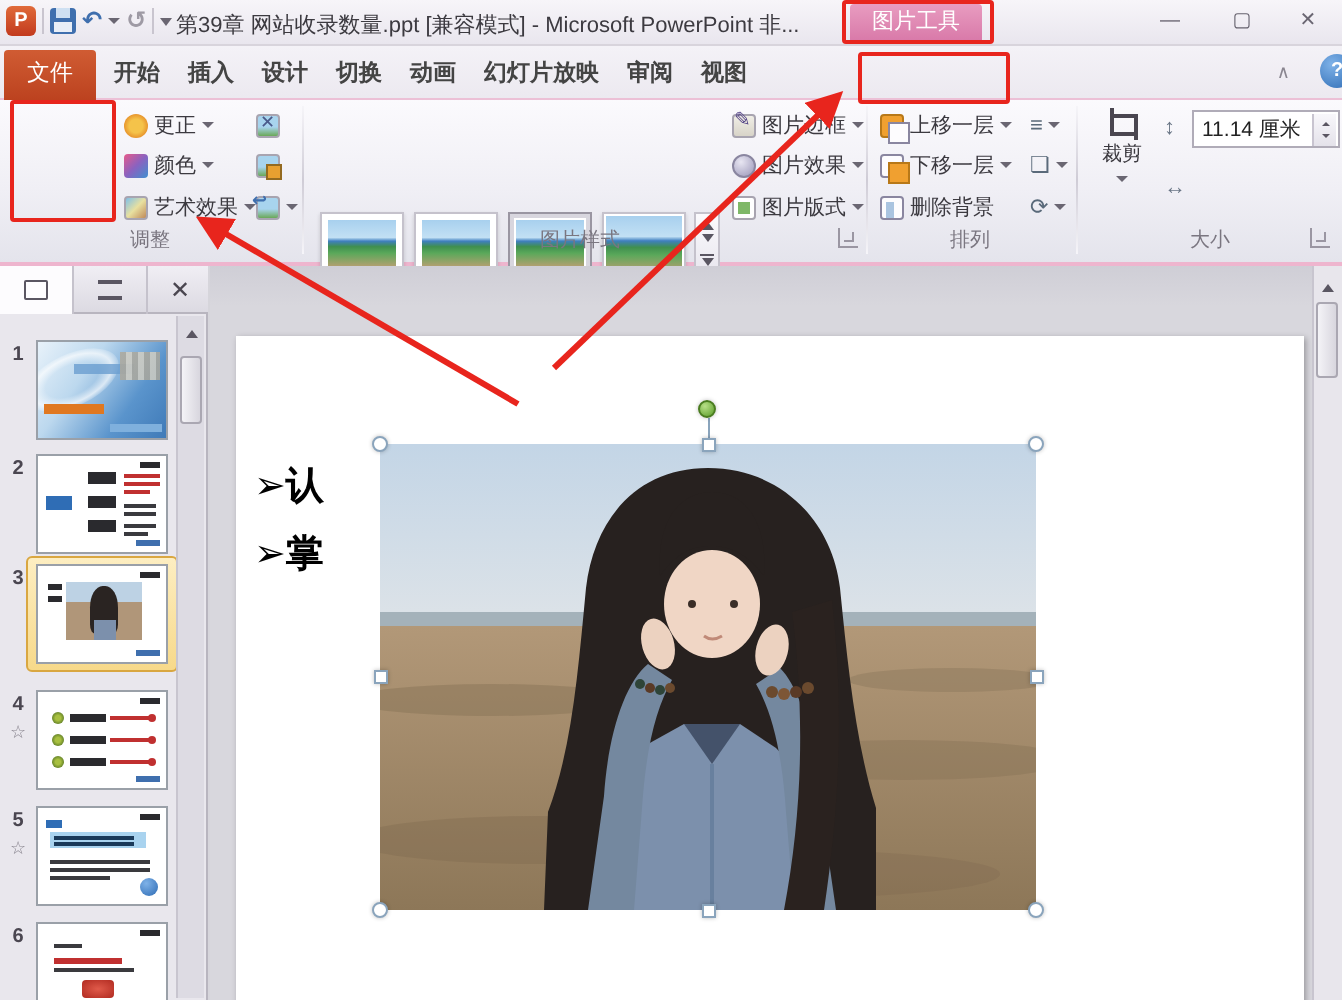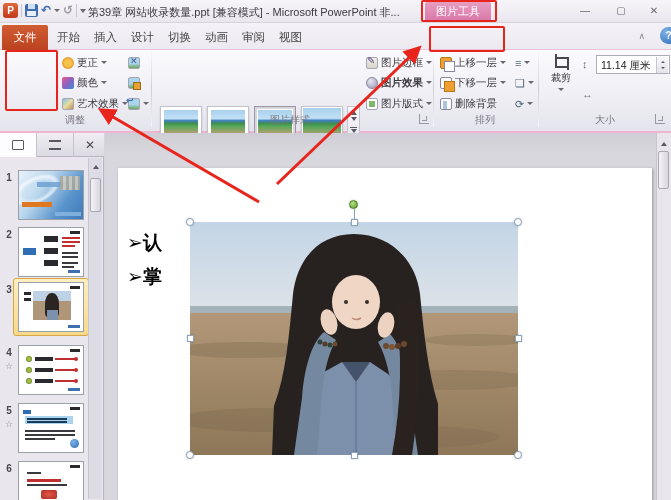--- a/index.html
+++ b/index.html
@@ -29,21 +29,21 @@
   .winbtn { position:absolute; top:4px; width:20px; height:15px; color:#6a6672; text-align:center;
     line-height:14px; font-size:10px; }
 
   
   #tabrow { position:absolute; left:0; top:23px; width:671px; height:27px;
     background:linear-gradient(#f4f2f7,#ece9f0); border-bottom:1px solid #ecc0d6; }
   #file-tab { position:absolute; left:2px; top:2px; width:46px; height:25px;
     background:linear-gradient(#d05c33,#bc421f); color:#fff; text-align:center; line-height:25px;
     border-radius:2px 2px 0 0; font-size:11.5px; }
   .tabs-flow { position:absolute; left:50px; top:2px; height:25px; display:flex; }
-  .tab { padding:0 7px; line-height:25px; color:#444; font-size:11.5px; }
+  .tab { padding:0 7px; line-height:25px; color:#444; font-size:11.5px;font-weight:bold; }
   #format-tab { position:absolute; left:434px; top:1px; width:58px; height:26px; background:#fdfcfe;
     border:1px solid #e3b8ce; border-bottom:none; text-align:center; line-height:26px; color:#444;
     font-size:11.5px; border-radius:2px 2px 0 0; }
   #ribbon-collapse { position:absolute; right:26px; top:8px; color:#8a8690; font-size:9px; }
   #help-btn { position:absolute; right:-6px; top:4px; width:17px; height:17px; border-radius:50%;
     background:radial-gradient(circle at 35% 30%,#7fb2e8,#2d6bb4); color:#fff; text-align:center;
     line-height:17px; font-size:10px; font-weight:bold; }
 
   
   #ribbon { position:absolute; left:0; top:50px; width:671px; height:83px;
@@ -195,20 +195,21 @@
   </div>
 
   <div id="tabrow">
     <div id="file-tab">文件</div>
     <div class="tabs-flow">
       <div class="tab">开始</div>
       <div class="tab">插入</div>
       <div class="tab">设计</div>
       <div class="tab">切换</div>
       <div class="tab">动画</div>
+      <div class="tab">幻灯片放映</div>
       <div class="tab">审阅</div>
       <div class="tab">视图</div>
     </div>
     <div id="ribbon-collapse">∧</div>
     <div id="help-btn">?</div>
   </div>
 
   <div id="ribbon">
 
     <div class="smallrow" style="left:62px; top:4px;align-items:center;">
@@ -256,21 +257,21 @@
       <div class="tri-dn"></div>
       <div class="tri-more">
           <div class="tri-dn"></div>
         </div>
     </div>
     <div class="smallrow" style="left:366px; top:4px;">
       <span class="ic ic-border"></span>
       <span>图片边框</span>
         <span class="car"></span>
     </div>
-    <div class="smallrow" style="left:366px; top:24px;font-weight:bold;">
+    <div class="smallrow" style="left:366px; top:24px;">
       <span class="ic ic-effects"></span>
       <span>图片效果</span>
         <span class="car"></span>
     </div>
     <div class="smallrow" style="left:366px; top:45px;">
       <span class="ic ic-layout"></span>
       <span>图片版式</span>
         <span class="car"></span>
     </div>
     <div class="grp-label" style="left:255px; width:70px;">图片样式</div>

